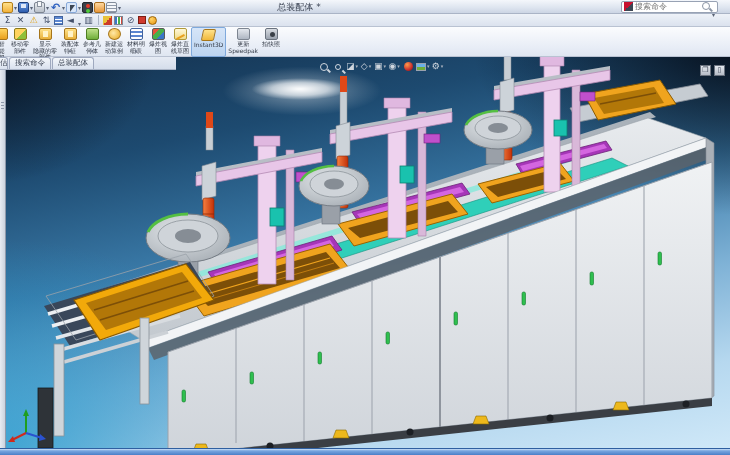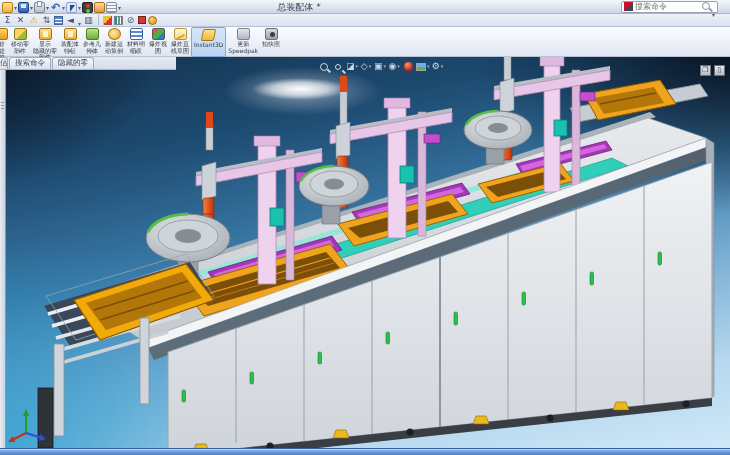--- a/index.html
+++ b/index.html
@@ -441,21 +441,21 @@
       <line x1="22" y1="26" x2="8" y2="33" stroke="#d02a1a" stroke-width="2"></line>
       <polygon points="4,35 11,35 9,29" fill="#d02a1a"></polygon>
       <line x1="22" y1="26" x2="38" y2="31" stroke="#2a52d0" stroke-width="2"></line>
       <polygon points="42,32 35,34 36,27" fill="#2a52d0"></polygon>
     </svg>
   </div>
 
   <div class="tabrow">
     <span class="tab partial">估</span>
     <span class="tab">搜索命令</span>
-    <span class="tab">隐藏的零</span>
+    <span class="tab">总装配体</span>
   </div>
 
   <div class="leftstrip">
     <span class="grip"></span>
   </div>
 
   <div class="bottombar"></div>
 
 </div>
 

